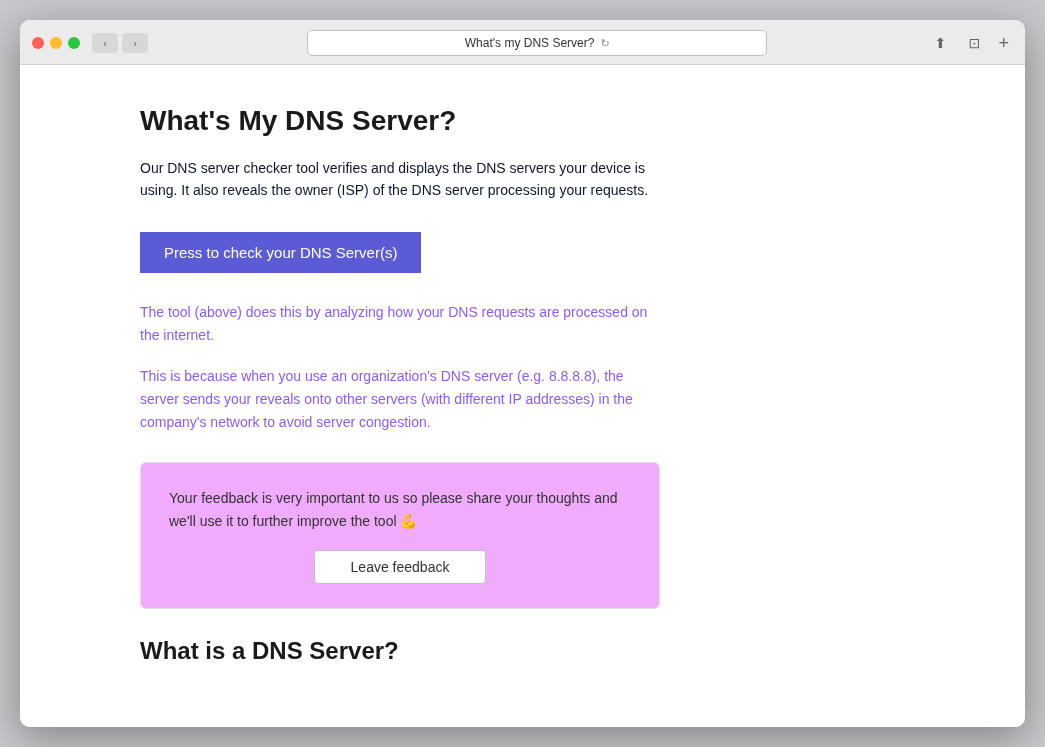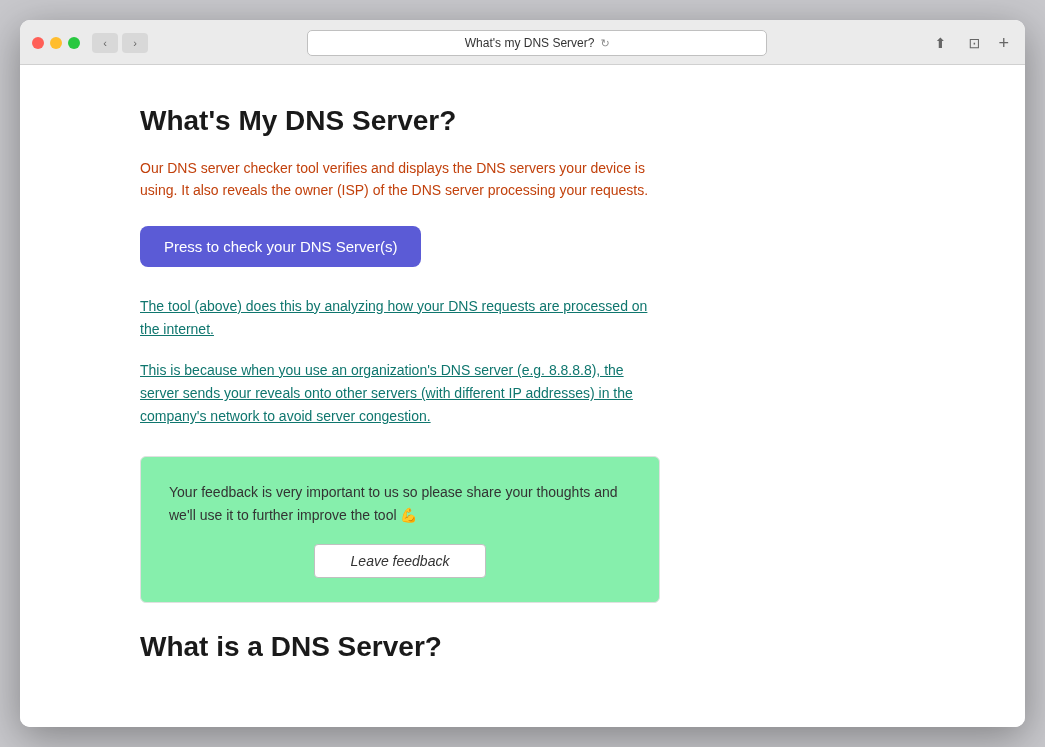--- a/index.html
+++ b/index.html
@@ -135,52 +135,51 @@
 
     .page-title {
       font-size: 28px;
       font-weight: 700;
       color: #1a1a1a;
       margin-bottom: 20px;
     }
 
     .intro-text {
       font-size: 14px;
-      color: #c2410c;
+      color: #0f172a;
       line-height: 1.6;
-      margin-bottom: 24px;
+      margin-bottom: 30px;
       max-width: 520px;
     }
 
     .cta-container {
       margin-bottom: 28px;
     }
 
     .cta-button {
       background: #5b5bd6;
       color: #fff;
       border: none;
-      border-radius: 8px;
+      border-radius: 0;
       padding: 12px 24px;
       font-size: 15px;
       cursor: pointer;
       font-weight: 500;
     }
 
     .body-text {
       font-size: 14px;
-      color: #0f766e;
+      color: #8b5cf6;
       line-height: 1.65;
       margin-bottom: 18px;
       max-width: 520px;
-      text-decoration: underline;
     }
 
     .feedback-box {
-      background: #86efac;
+      background: #f0abfc;
       border: 1px solid #e0e0e0;
       border-radius: 6px;
       padding: 24px 28px;
       margin: 28px 0;
       max-width: 520px;
     }
 
     .feedback-text {
       font-size: 14px;
       color: #333;
@@ -191,25 +190,24 @@
     .feedback-button {
       background: #fff;
       color: #333;
       border: 1px solid #c0c0c0;
       border-radius: 4px;
       padding: 8px 36px;
       font-size: 14px;
       cursor: pointer;
       display: block;
       margin: 0 auto;
-      font-style: italic;
     }
 
     .section-title {
-      font-size: 28px;
+      font-size: 24px;
       font-weight: 700;
       color: #1a1a1a;
       margin-bottom: 16px;
       margin-top: 10px;
     }
   </style>
 </head>
 <body>
 
 <div class="browser-window">

